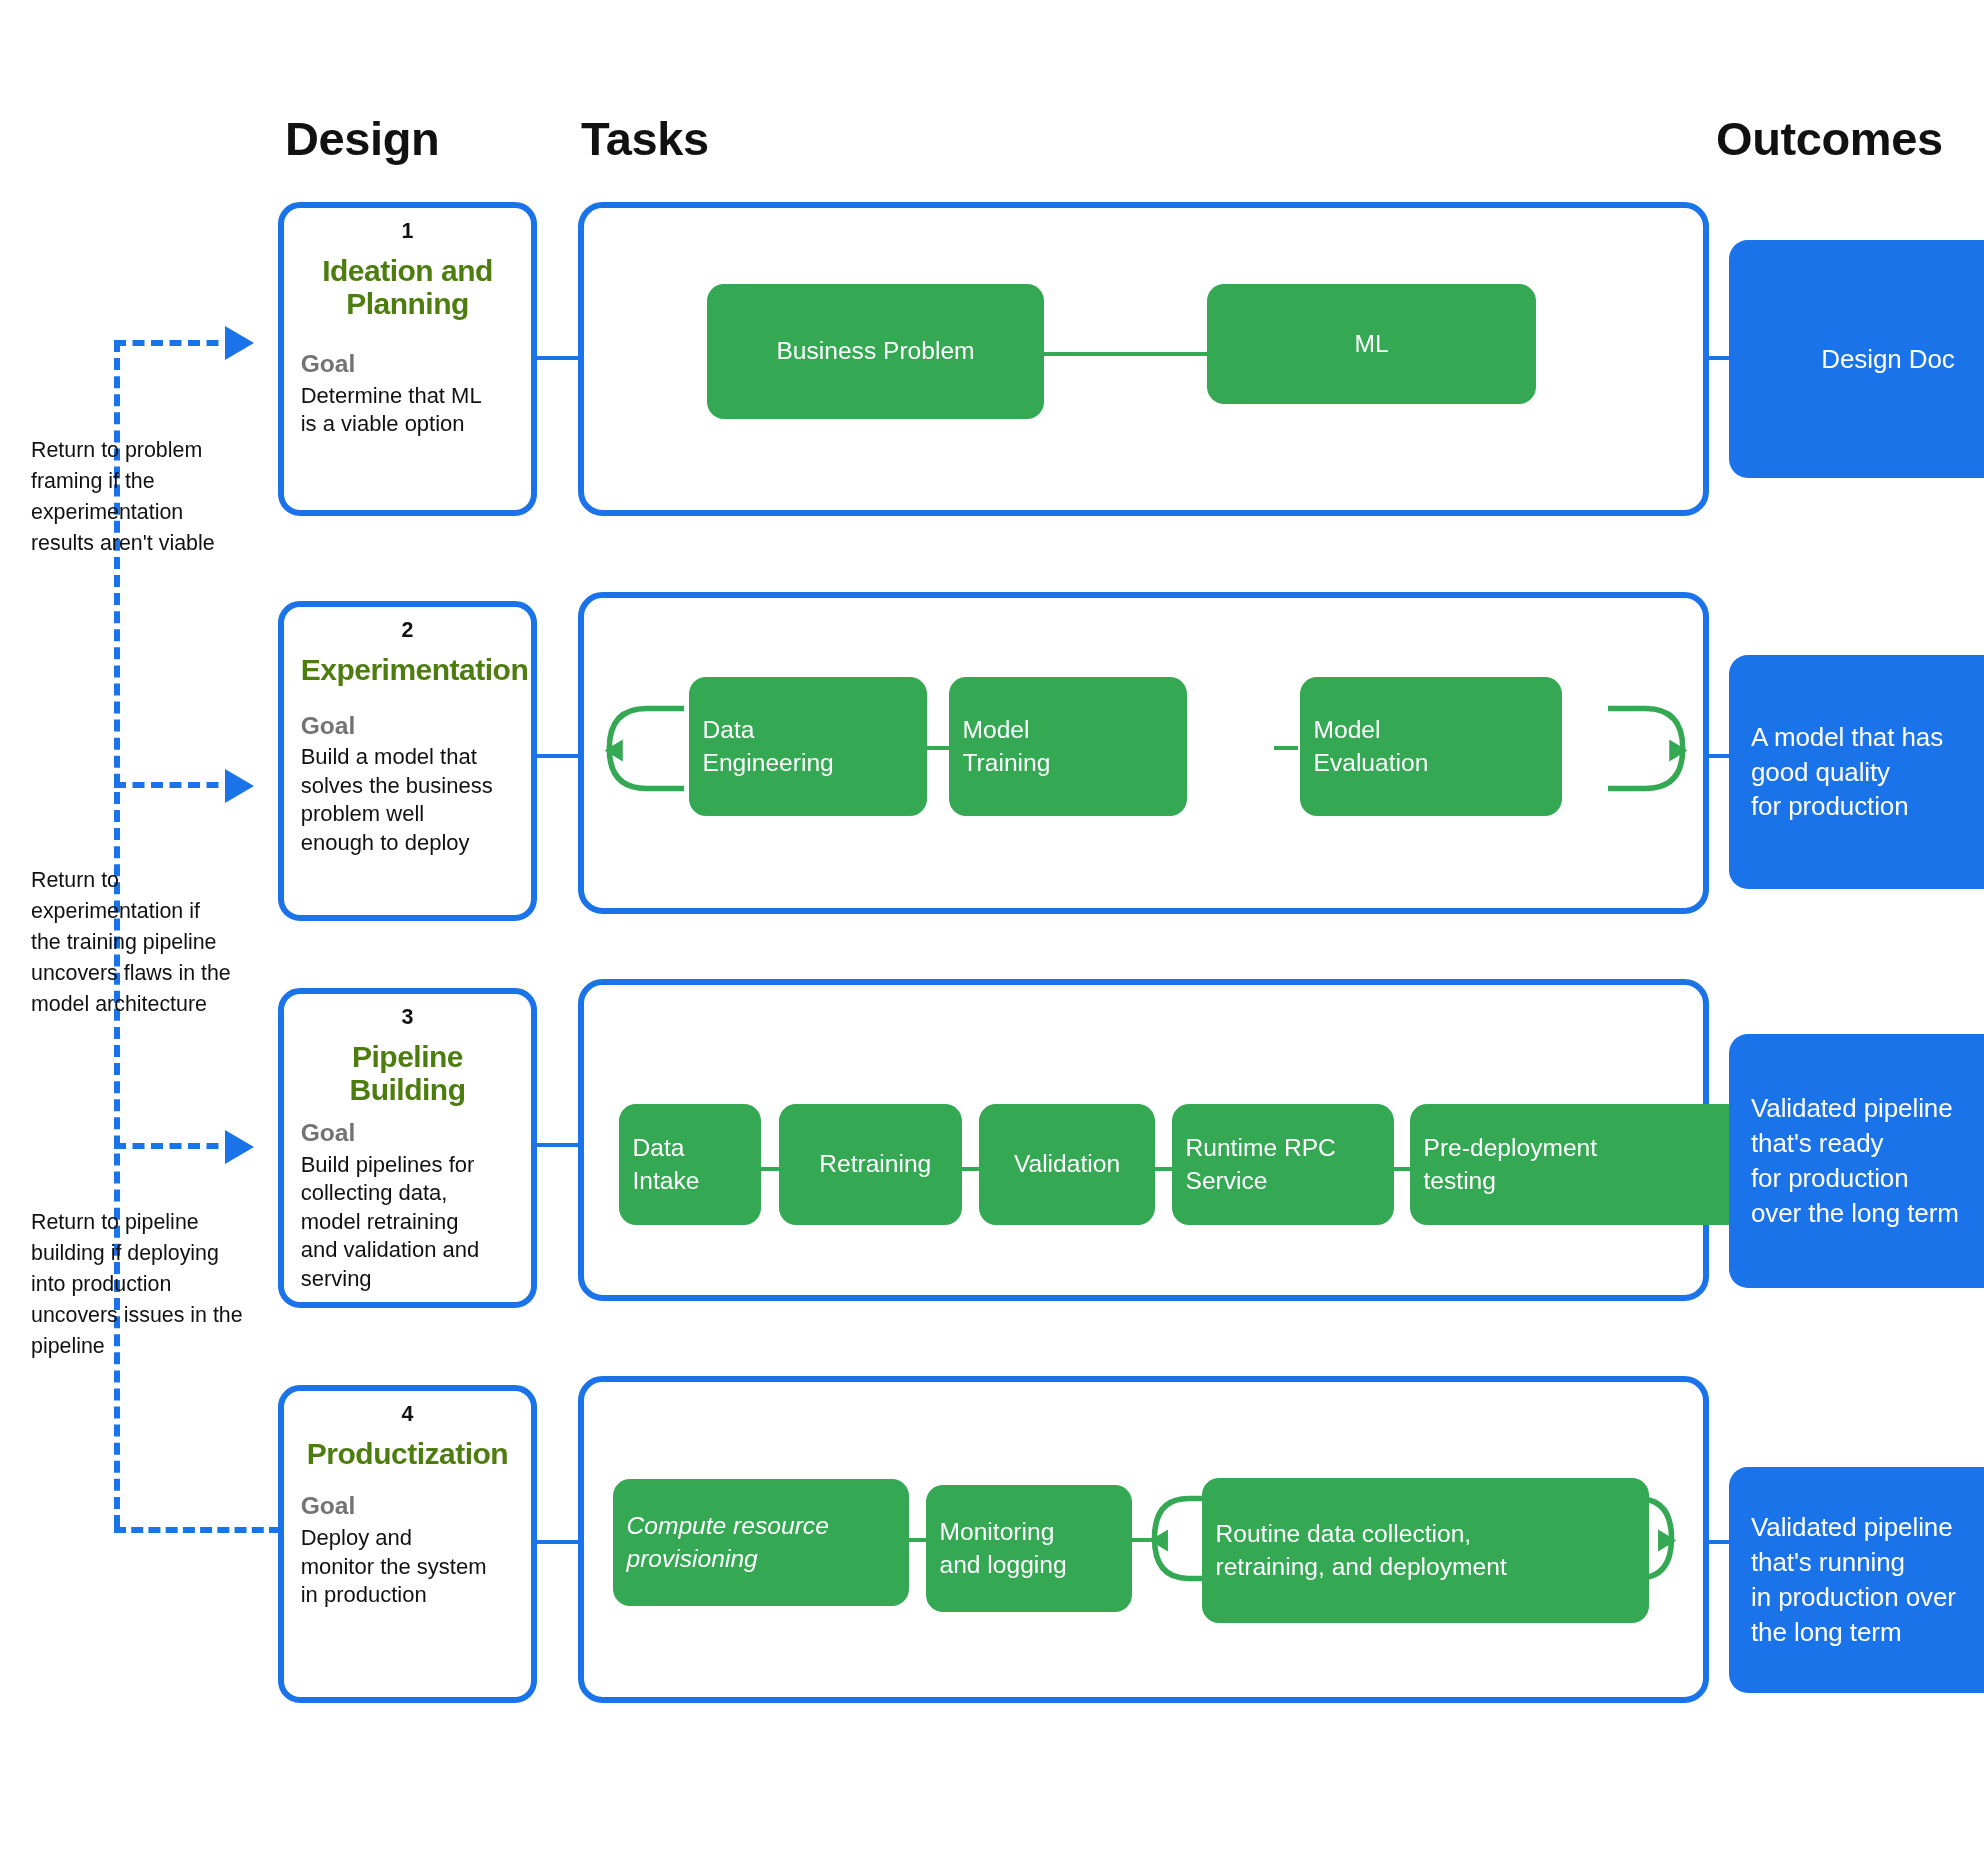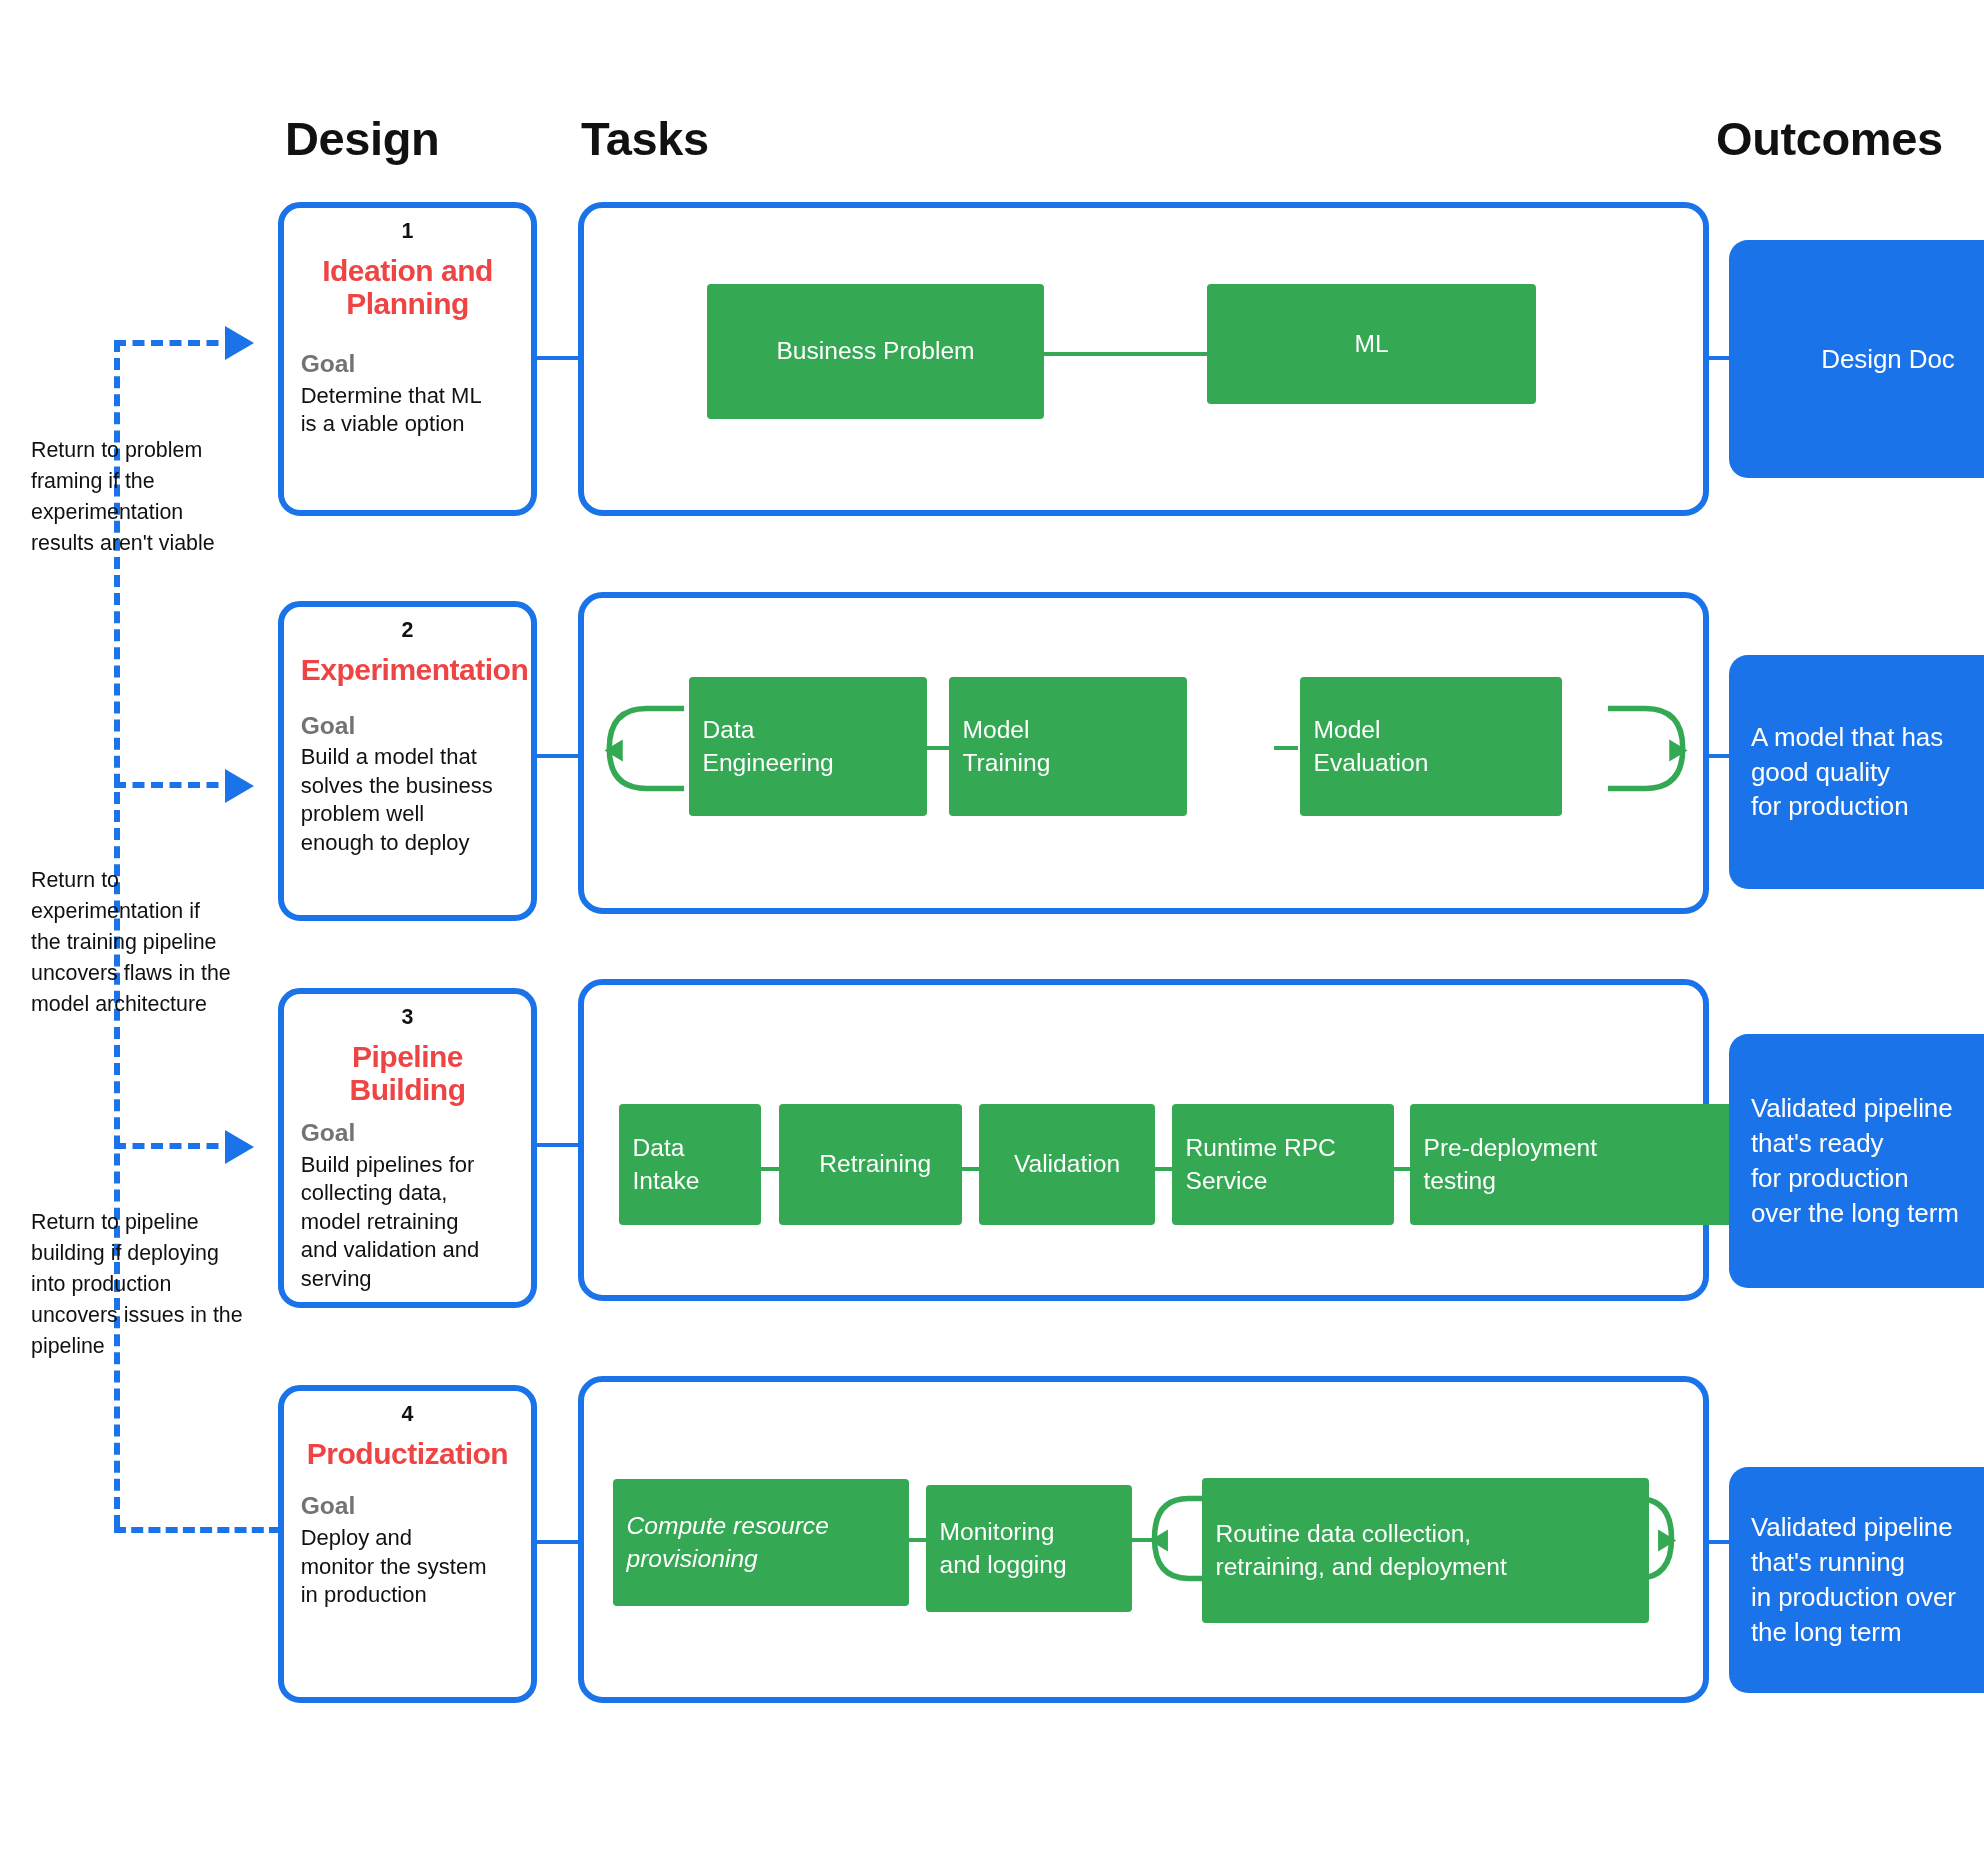--- a/index.html
+++ b/index.html
@@ -32,21 +32,21 @@
     background: #ffffff;
     padding: 12px 16.7px 13.5px 16.7px;
     display: flex;
     flex-direction: column;
   }
   .phase-num {
     font-size: 21.4px; font-weight: 700; color: #111;
     text-align: center; line-height: 1.1;
   }
   .phase-title {
-    font-size: 30px; font-weight: 700; color: #ef4444;
+    font-size: 30px; font-weight: 700; color: #4d7c0f;
     text-align: center; line-height: 1.12;
     margin-top: 10.3px;
     letter-spacing: -0.5px;
   }
   .phase-goal-block { margin-top: auto; }
   .goal-label {
     font-size: 24.6px; font-weight: 700; color: #737373;
     line-height: 1.15; margin-bottom: 3.2px;
   }
   .goal-text {
@@ -72,21 +72,21 @@
   }
   #task-panel-1 { left: 578px; top: 202px;  width: 1131px; height: 314px; }
   #task-panel-2 { left: 578px; top: 592px; width: 1131px; height: 322px; }
   #task-panel-3 { left: 578px; top: 979px; width: 1131px; height: 322px; }
   #task-panel-4 { left: 578px; top: 1376px; width: 1131px; height: 327px; }
 
   
   .task-box {
     position: absolute;
     background: #34a853;
-    border-radius: 4px;
+    border-radius: 17px;
     color: #ffffff;
     display: flex;
     align-items: center;
     padding: 0 13.5px;
     font-size: 24.6px;
     line-height: 1.33;
     white-space: pre-line;
     font-weight: 400;
   }
   .task-box.center { justify-content: center; text-align: center; }

